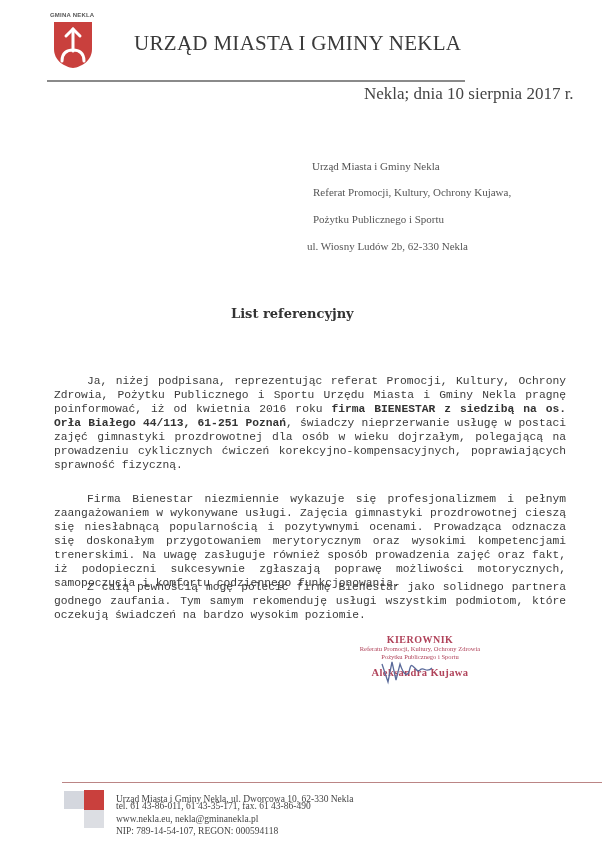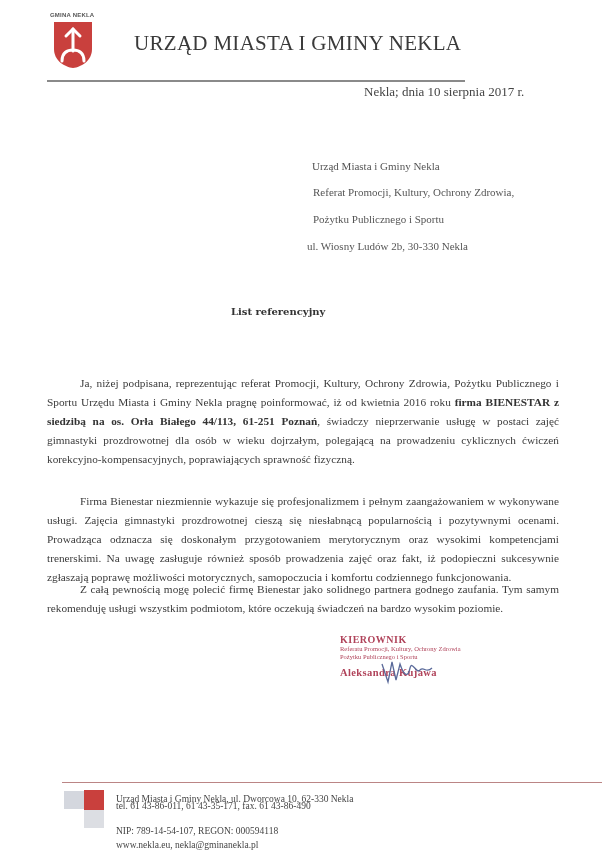--- a/index.html
+++ b/index.html
@@ -5,68 +5,68 @@
   html, body { margin: 0; padding: 0; }
   body {
     width: 602px; height: 857px; background: #ffffff; position: relative; overflow: hidden;
     font-family: "DejaVu Serif", "Liberation Serif", serif; color: #333;
   }
   .abs { position: absolute; }
   .logo-label { left: 50px; top: 12px; font-family: "Liberation Sans", sans-serif; font-size: 6px; font-weight: bold; color: #555; letter-spacing: 0.2px; }
   .shield { left: 53px; top: 21px; width: 40px; height: 48px; }
   .header-title { left: 134px; top: 31px; font-family: "Liberation Serif", serif; font-size: 21px; color: #3a3a3a; letter-spacing: 0.3px; white-space: nowrap; }
   .header-rule { left: 47px; top: 80px; width: 418px; height: 1.5px; background: #8a8a8a; }
-  .date { left: 364px; top: 84px; font-family: "Liberation Serif", serif; font-size: 13px; color: #444; white-space: nowrap; }
+  .date { left: 364px; top: 84px; font-family: "Liberation Serif", serif; font-size: 17px; color: #444; white-space: nowrap; }
   .recipient { font-family: "Liberation Serif", serif; font-size: 11px; color: #555; white-space: nowrap; }
   .r0 { left: 312px; top: 160px; }
   .r1 { left: 313px; top: 186px; }
   .r2 { left: 313px; top: 213px; }
   .r3 { left: 307px; top: 240px; }
-  .title { left: 231px; top: 306px; font-family: "DejaVu Serif", serif; font-weight: bold; font-size: 10px; color: #333; white-space: nowrap; }
-  .para { left: 47px; width: 512px; font-family: Liberation Serif, serif; font-size: 11.3px; line-height: 19px; color: #3b3b3b; text-align: justify; text-indent: 33px; }
+  .title { left: 231px; top: 306px; font-family: "DejaVu Serif", serif; font-weight: bold; font-size: 13px; color: #333; white-space: nowrap; }
+  .para { left: 54px; width: 512px; font-family: Liberation Mono, monospace; font-size: 11.3px; line-height: 14px; color: #3b3b3b; text-align: justify; text-indent: 33px; }
   .p1 { top: 374px; }
   .p2 { top: 492px; }
   .p3 { top: 580px; }
   .para b { color: #333; }
-  .sig { left: 340px; top: 634px; width: 160px; font-family: "Liberation Serif", serif; color: #b0435a; }
+  .sig { left: 340px; top: 634px; width: 160px; text-align: center; font-family: "Liberation Serif", serif; color: #b0435a; }
   .sig-role { font-weight: bold; font-size: 10px; letter-spacing: 0.5px; }
   .sig-unit { font-size: 6.5px; line-height: 8px; }
   .sig-name { font-weight: bold; font-size: 10.5px; margin-top: 6px; letter-spacing: 0.4px; }
   .scribble { left: 378px; top: 656px; width: 60px; height: 32px; }
   .footer-rule { left: 62px; top: 782px; width: 540px; height: 1px; background: #a66; opacity: 0.8; }
   .sq-grey1 { left: 64px; top: 791px; width: 20px; height: 18px; background: #d4d7de; }
   .sq-red { left: 84px; top: 790px; width: 20px; height: 20px; background: #c9403d; }
   .sq-grey2 { left: 84px; top: 810px; width: 20px; height: 18px; background: #dcdee3; }
   .footer-line { left: 116px; font-family: "Liberation Serif", serif; font-size: 9.5px; color: #444; white-space: nowrap; }
   .f0 { top: 788px; margin-top: 6px; }
   .f1 { top: 801px; }
-  .f2 { top: 840px; text-align: center; }
+  .f2 { top: 814px; text-align: center; }
   .f3 { top: 826px; }
 </style>
 </head>
 <body>
 
 <div class="abs logo-label">GMINA NEKLA</div>
 <svg class="abs shield" viewBox="0 0 40 48">
   <path d="M1 1 H39 V28 C39 40 28 46 20 47 C12 46 1 40 1 28 Z" fill="#c9403d"></path>
   <g stroke="#ffffff" stroke-width="3" fill="none" stroke-linecap="round">
     <path d="M20 8 V30"></path>
     <path d="M13 15 L20 8 L27 15"></path>
     <path d="M9 40 C9 32 14 29 20 29 C26 29 31 32 31 40"></path>
   </g>
 </svg>
 <div class="abs header-title">URZĄD MIASTA I GMINY NEKLA</div>
 <div class="abs header-rule"></div>
 
 <div class="abs date">Nekla; dnia 10 sierpnia 2017 r.</div>
 
 <div class="abs recipient r0">Urząd Miasta i Gminy Nekla</div>
-<div class="abs recipient r1">Referat Promocji, Kultury, Ochrony Zdrowia,</div>
+<div class="abs recipient r1">Referat Promocji, Kultury, Ochrony Kujawa,</div>
 <div class="abs recipient r2">Pożytku Publicznego i Sportu</div>
-<div class="abs recipient r3">ul. Wiosny Ludów 2b, 30-330 Nekla</div>
+<div class="abs recipient r3">ul. Wiosny Ludów 2b, 62-330 Nekla</div>
 
 <div class="abs title">List referencyjny</div>
 
 <div class="abs para p1"><span>Ja, niżej podpisana, reprezentując referat Promocji, Kultury, Ochrony Zdrowia, Pożytku Publicznego i Sportu Urzędu Miasta i Gminy Nekla pragnę poinformować, iż od kwietnia 2016 roku </span><b>firma BIENESTAR z siedzibą na os. Orła Białego 44/113, 61-251 Poznań</b><span>, świadczy nieprzerwanie usługę w postaci zajęć gimnastyki prozdrowotnej dla osób w wieku dojrzałym, polegającą na prowadzeniu cyklicznych ćwiczeń korekcyjno-kompensacyjnych,  poprawiających sprawność fizyczną.</span></div>
 <div class="abs para p2">Firma Bienestar niezmiennie wykazuje się profesjonalizmem i pełnym zaangażowaniem w wykonywane usługi. Zajęcia gimnastyki prozdrowotnej cieszą się niesłabnącą popularnością i pozytywnymi ocenami. Prowadząca odznacza się doskonałym przygotowaniem merytorycznym oraz wysokimi kompetencjami trenerskimi. Na uwagę zasługuje również sposób prowadzenia zajęć oraz fakt, iż podopieczni sukcesywnie zgłaszają poprawę możliwości motorycznych, samopoczucia i komfortu codziennego funkcjonowania.</div>
 <div class="abs para p3">Z całą pewnością mogę polecić firmę Bienestar jako solidnego partnera godnego zaufania. Tym samym rekomenduję usługi wszystkim podmiotom, które oczekują świadczeń na bardzo wysokim poziomie.</div>
 
 <div class="abs sig">
   <div class="sig-role">KIEROWNIK</div>
   <div class="sig-unit">Referatu Promocji, Kultury, Ochrony Zdrowia</div>

